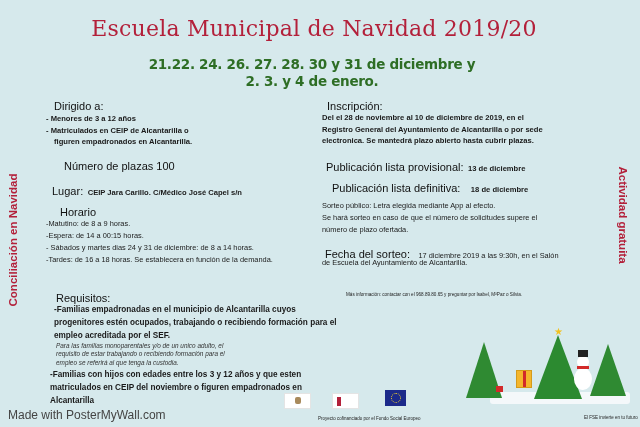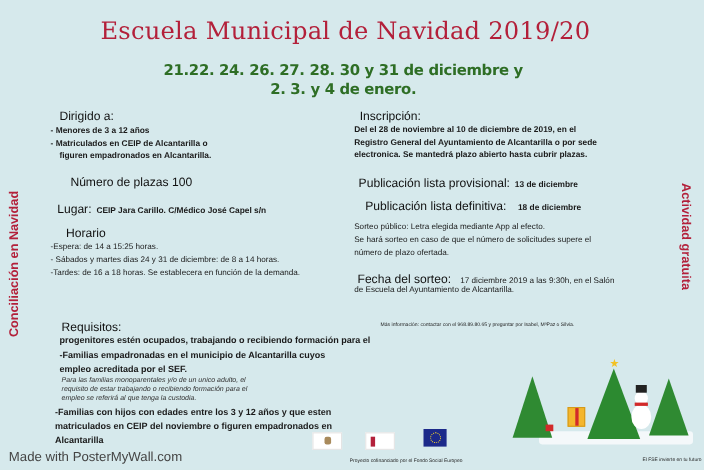--- a/index.html
+++ b/index.html
@@ -73,29 +73,30 @@
 
 <div class="abs h" style="left:64px; top:160px;">Número de plazas 100</div>
 
 <div class="abs" style="left:52px; top:181px; white-space:nowrap;">
   <span class="h">Lugar:</span>
   <span class="sm">CEIP Jara Carillo. C/Médico José Capel s/n</span>
 </div>
 
 <div class="abs h" style="left:60px; top:206px;">Horario</div>
 <div class="abs smn" style="left:46px; top:218px; white-space:nowrap;">
-  <div>-Espera: de 14 a 15:25 horas.</div>
+  <div>-Matutino:  de 8 a 9 horas.</div>
+  <div>-Espera: de 14 a 00:15 horas.</div>
   <div>- Sábados y martes dias 24 y 31 de diciembre: de 8 a 14 horas.</div>
   <div>-Tardes: de 16 a 18 horas. Se establecera en función de la demanda.</div>
 </div>
 
 <div class="abs h" style="left:56px; top:292px;">Requisitos:</div>
 <div class="abs req" style="left:54px; top:303px; white-space:nowrap;">
+  <div>-Familias empadronadas en el municipio de Alcantarilla cuyos</div>
   <div>progenitores estén ocupados, trabajando o recibiendo formación para el</div>
-  <div>-Familias empadronadas en el municipio de Alcantarilla cuyos</div>
   <div>empleo acreditada por el SEF.</div>
 </div>
 <div class="abs fine" style="left:56px; top:342px; white-space:nowrap;">
   <div>Para las familias monoparentales y/o de un unico adulto, el</div>
   <div>requisito de estar trabajando o recibiendo formación para el</div>
   <div>empleo se referirá al que tenga la custodia.</div>
 </div>
 <div class="abs req" style="left:50px; top:368px; white-space:nowrap;">
   <div>-Familias con hijos con edades entre los 3 y 12 años y que esten</div>
   <div>matriculados en CEIP del noviembre o figuren empadronados en</div>

